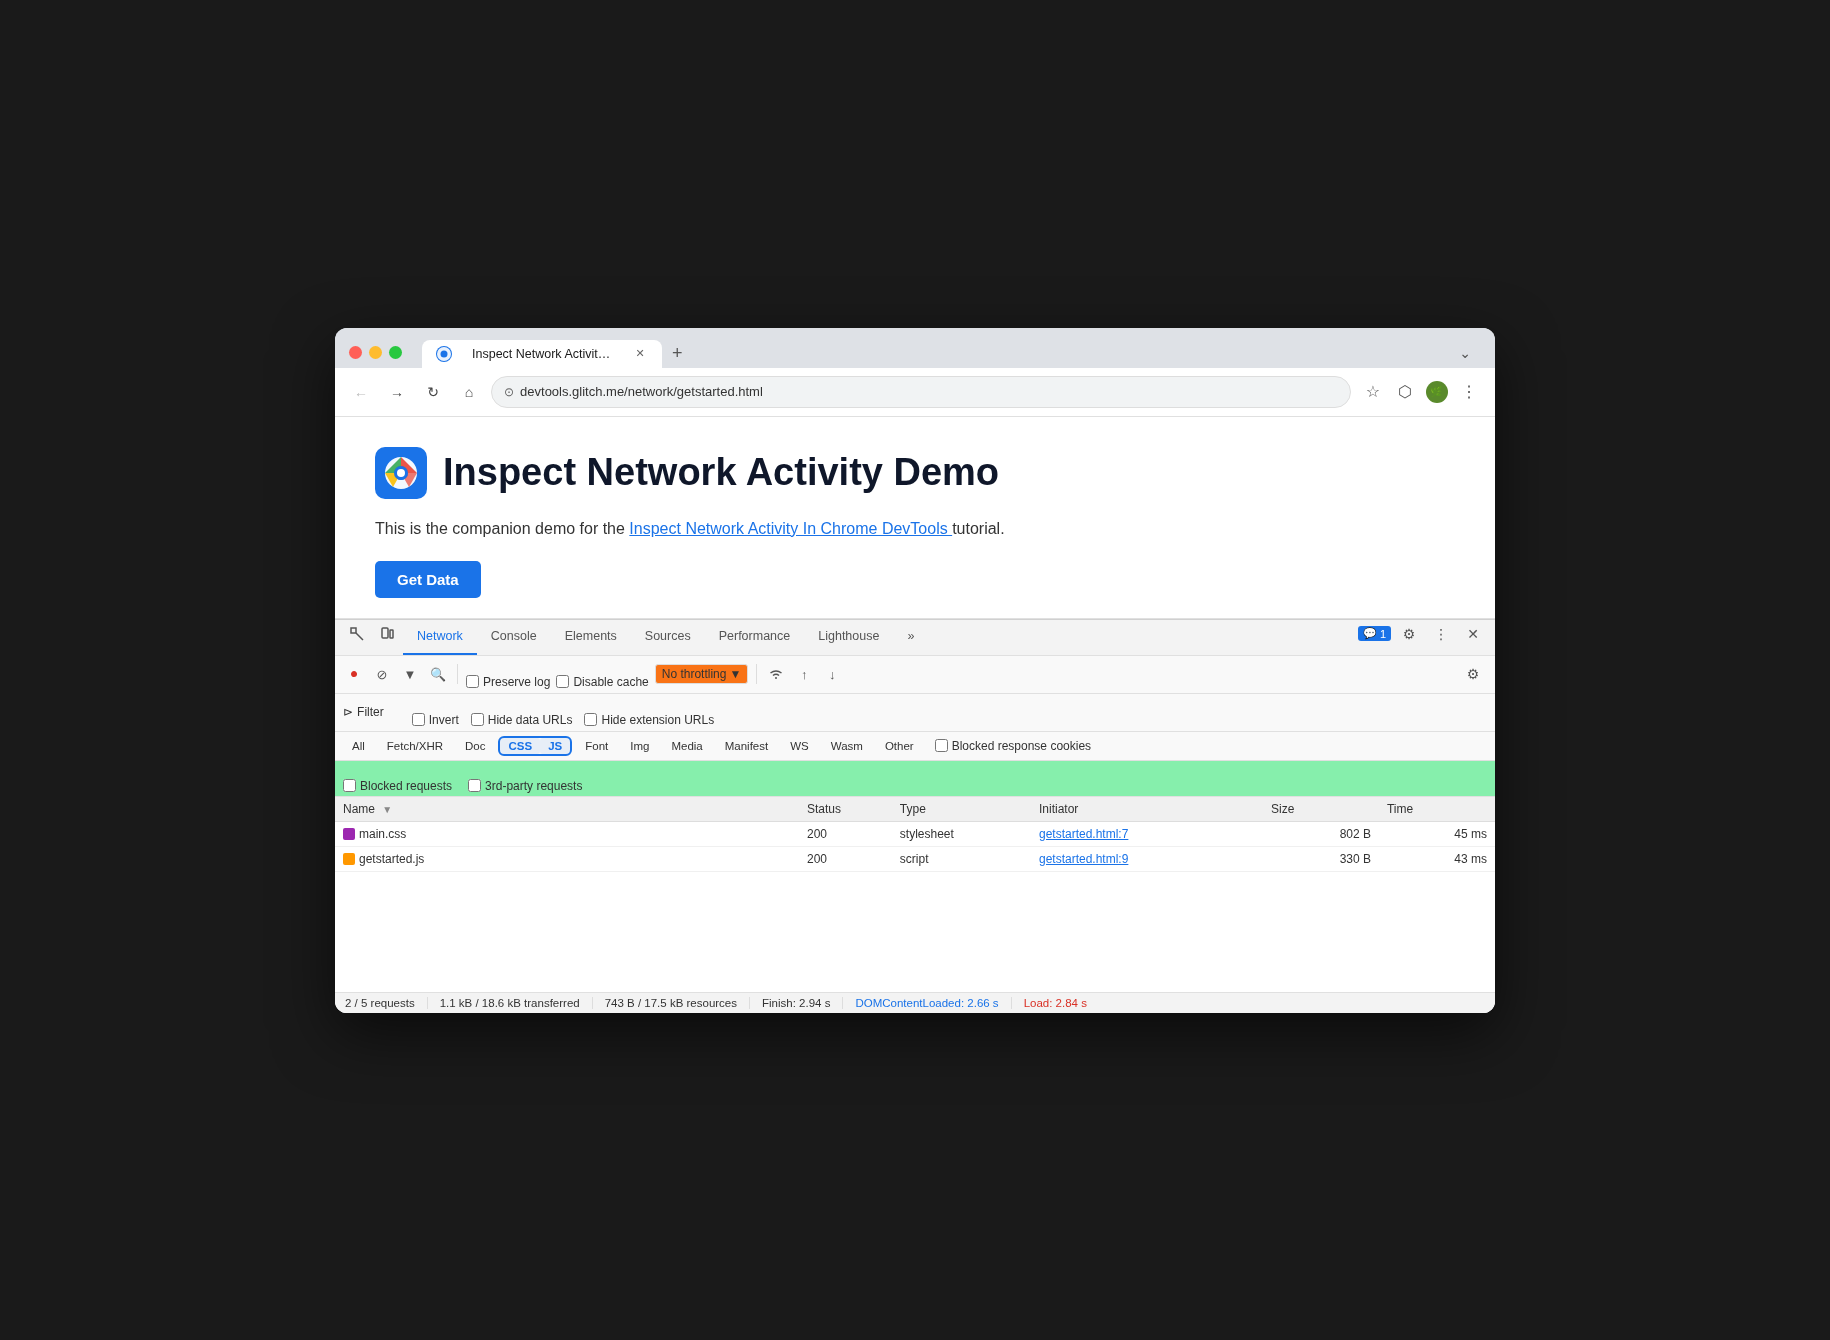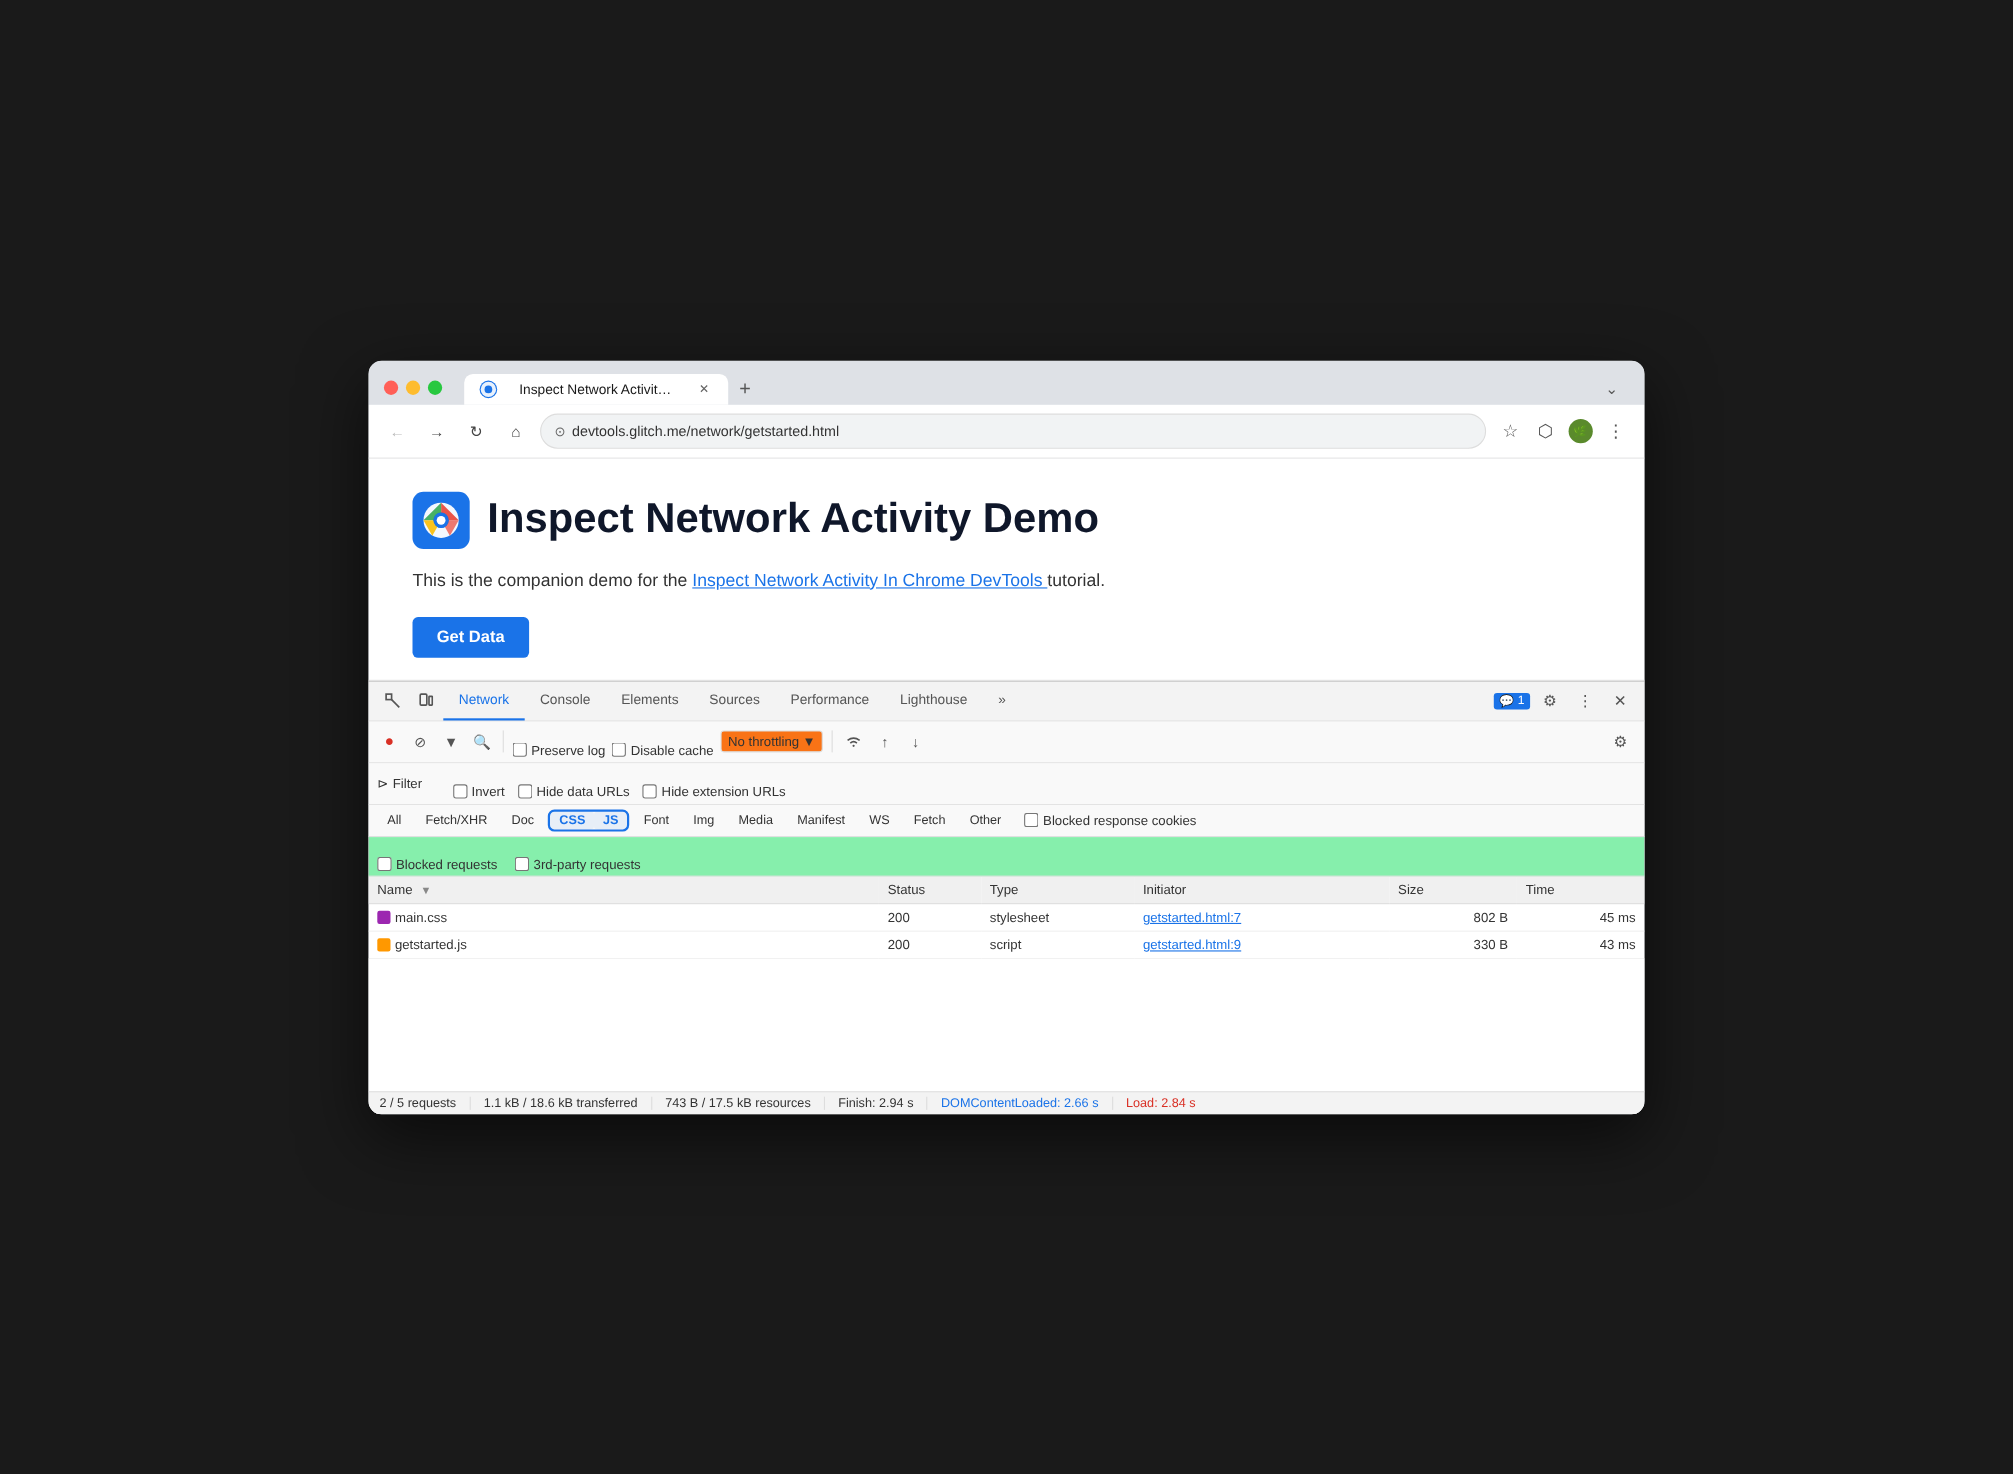--- a/index.html
+++ b/index.html
@@ -243,21 +243,21 @@
 
     
     .devtools-panel {
       background: #ffffff;
       border-top: 1px solid #d0d0d0;
     }
 
     
     .devtools-topbar {
       display: flex;
-      align-items: center;
+      align-items: flex-start;
       padding: 0 8px;
       border-bottom: 1px solid #e0e0e0;
       background: #f3f3f3;
       height: 36px;
       gap: 2px;
     }
 
     .dt-icon-btn {
       width: 28px;
       height: 28px;
@@ -726,21 +726,21 @@
       <div class="css-js-highlight">
         <button class="type-btn">CSS</button>
         <button class="type-btn">JS</button>
       </div>
 
       <button class="type-btn">Font</button>
       <button class="type-btn">Img</button>
       <button class="type-btn">Media</button>
       <button class="type-btn">Manifest</button>
       <button class="type-btn">WS</button>
-      <button class="type-btn">Fetch</button>
+      <button class="type-btn">Wasm</button>
       <button class="type-btn">Other</button>
 
       <label class="blocked-checkbox-label">
         <input type="checkbox" style="">
         <span>Blocked response cookies</span>
       </label>
     </div>
 
     <div class="blocked-row">
       <label class="nt-checkbox-label">

